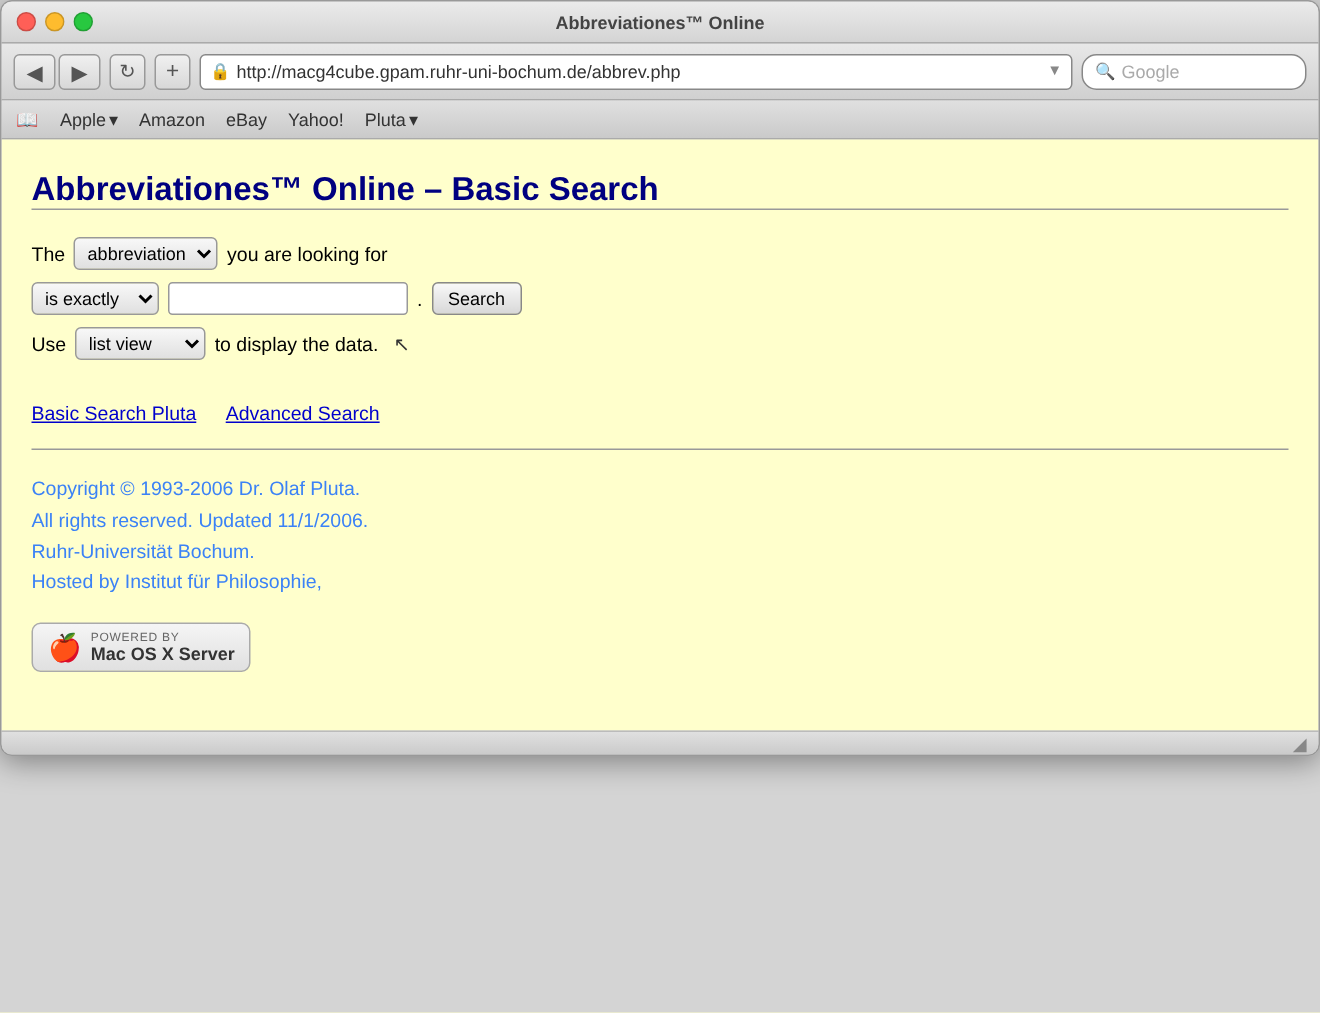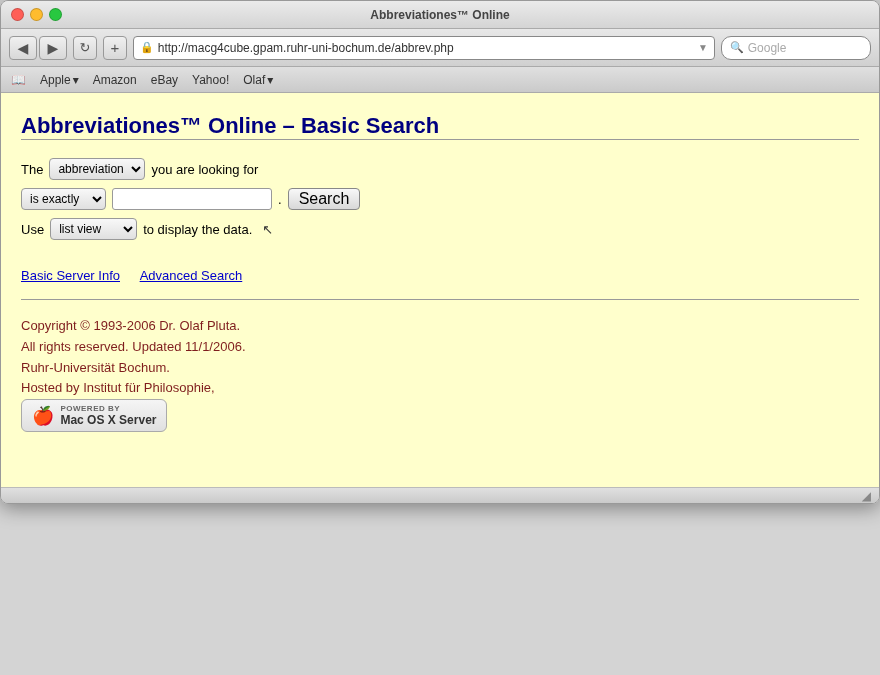--- a/index.html
+++ b/index.html
@@ -261,21 +261,21 @@
       width: 160px;
       background: white;
     }
 
     .form-button {
       height: 22px;
       padding: 0 10px;
       background: linear-gradient(to bottom, #f8f8f8, #d8d8d8);
       border: 1px solid #888;
       border-radius: 4px;
-      font-size: 16px;
+      font-size: 12px;
       cursor: pointer;
     }
 
     .links-section {
       margin-top: 20px;
       margin-bottom: 16px;
     }
 
     .links-section a {
       color: #0000cc;
@@ -289,22 +289,23 @@
     }
 
     .divider-bottom {
       border: none;
       border-top: 1px solid #999;
       margin: 16px 0;
     }
 
     .copyright-section {
       font-size: 13px;
-      color: #7f1d1d;
+      color: #3b82f6;
       line-height: 1.6;
+      margin-bottom: 16px;
     }
 
     .powered-by-badge {
       display: inline-flex;
       align-items: center;
       gap: 6px;
       border: 1px solid #aaa;
       border-radius: 6px;
       padding: 4px 10px;
       background: linear-gradient(to bottom, #f5f5f5, #e0e0e0);
@@ -319,21 +320,20 @@
     .powered-by-text-group {
       display: flex;
       flex-direction: column;
     }
 
     .powered-by-label {
       font-size: 8px;
       color: #666;
       text-transform: uppercase;
       letter-spacing: 0.5px;
-      font-weight: bold;
     }
 
     .powered-by-name {
       font-size: 12px;
       color: #333;
       font-weight: bold;
     }
 
     
     .status-bar {
@@ -389,21 +389,21 @@
   <div class="bookmarks-bar">
     <span class="bookmark-item">📖</span>
     <span class="bookmark-item">
       <span>Apple</span>
       <span>▾</span>
     </span>
     <span class="bookmark-item">Amazon</span>
     <span class="bookmark-item">eBay</span>
     <span class="bookmark-item">Yahoo!</span>
     <span class="bookmark-item">
-      <span>Olaf</span>
+      <span>Pluta</span>
       <span>▾</span>
     </span>
   </div>
 
   <div class="page-content">
 
     <h1 class="page-title">Abbreviationes™ Online – Basic Search</h1>
 
     <hr class="divider">
 
@@ -436,21 +436,21 @@
           <option>detail view</option>
         </select>
         <span>to display the data.</span>
         <span style="margin-left:4px; font-size:13px; color:#333;">↖</span>
       </div>
 
     </div>
 
     
     <div class="links-section">
-      <a>Basic Server Info</a>
+      <a>Basic Search Pluta</a>
       <a>Advanced Search</a>
     </div>
 
     <hr class="divider-bottom">
 
     
     <div class="copyright-section">
       <div>Copyright © 1993-2006 Dr. Olaf Pluta.</div>
       <div>All rights reserved. Updated 11/1/2006.</div>
       <div>Ruhr-Universität Bochum.</div>

